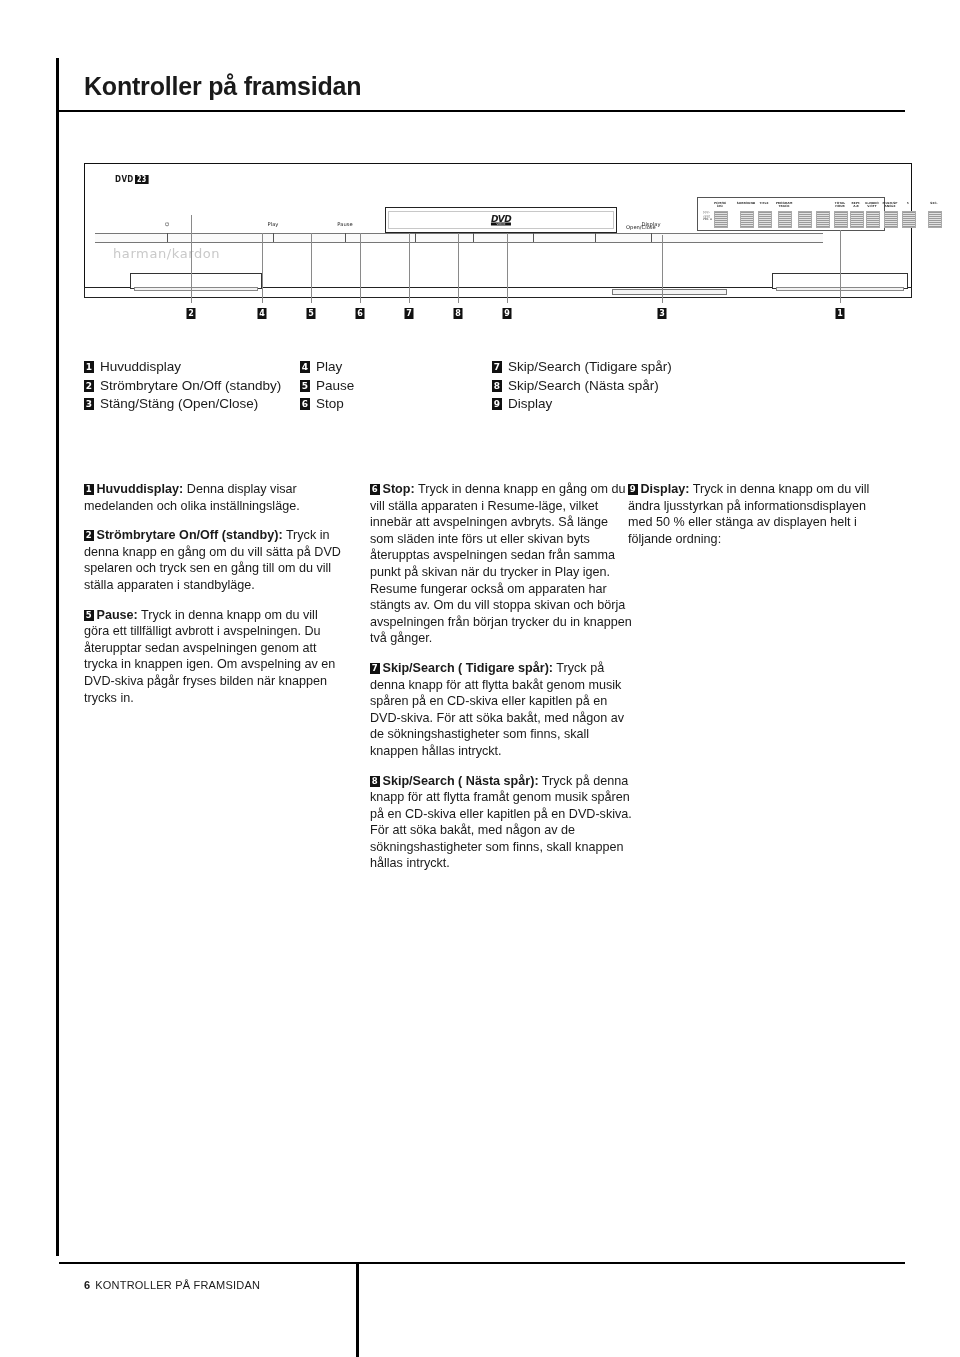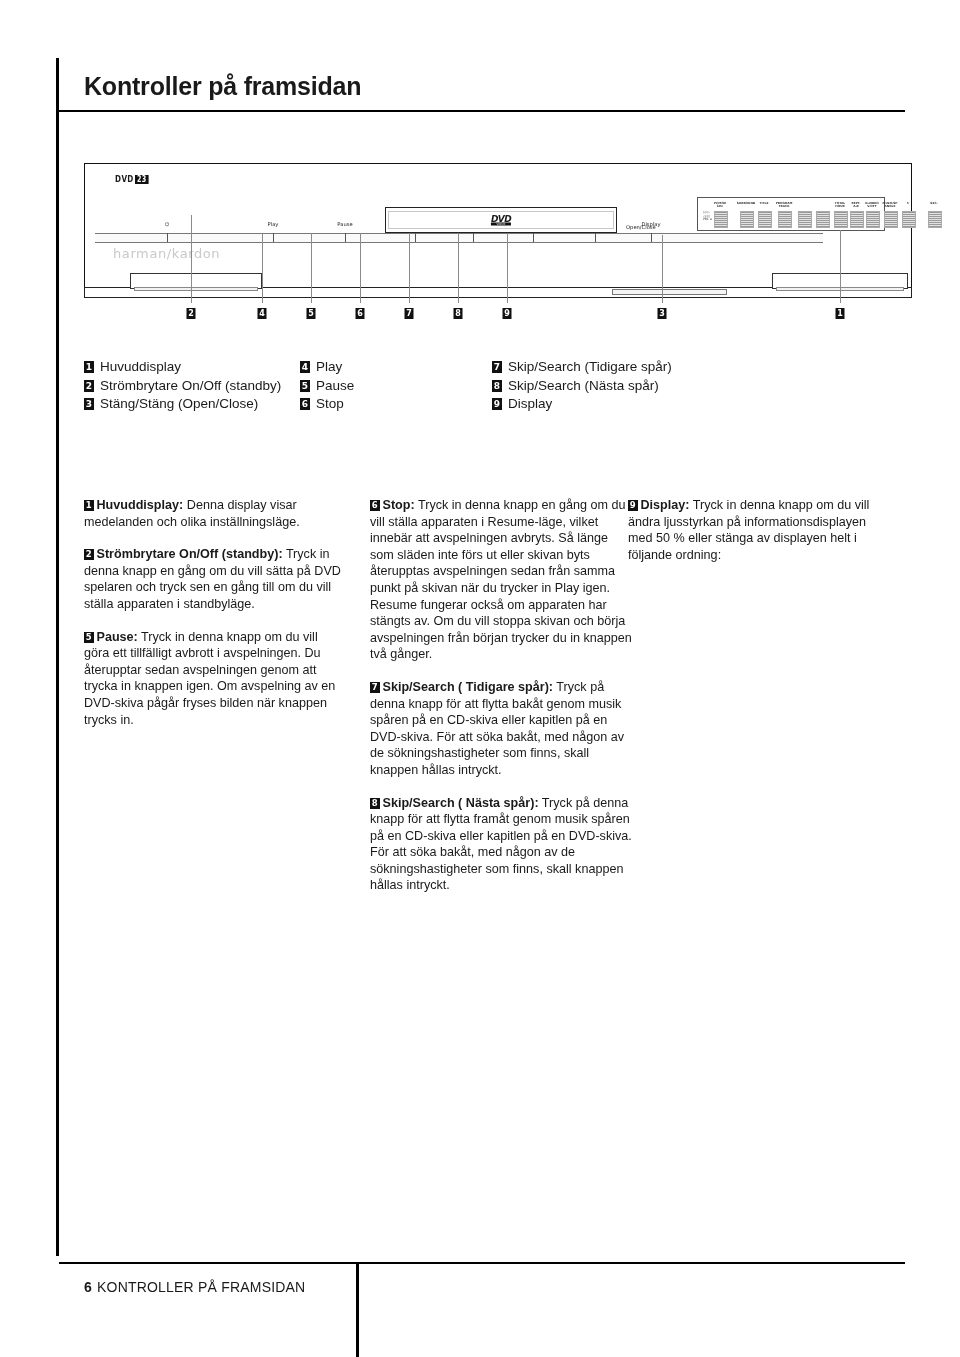--- a/index.html
+++ b/index.html
@@ -368,21 +368,21 @@
     position: absolute;
     top: 0;
     width: 262px;
     font-size: 12.6px;
     line-height: 16.6px;
   }
   .col.c1 { left: 0; }
   .col.c2 { left: 286px; }
   .col.c3 { left: 544px; }
   .para {
-    margin: 16px 0 13px 0;
+    margin: 0 0 13px 0;
     text-align: left;
   }
   .para .lead {
     font-weight: bold;
   }
   .inum {
     display: inline-block;
     background: #111;
     color: #fff;
     font-family: "DejaVu Sans", sans-serif;
@@ -395,21 +395,21 @@
     margin-right: 3px;
     position: relative;
     top: -1px;
   }
 
   
   .footer {
     position: absolute;
     left: 84px;
     top: 1279px;
-    font-size: 14px;
+    font-size: 11px;
     letter-spacing: 0.2px;
   }
   .footer .pg {
     font-weight: bold;
     margin-right: 5px;
   }
 </style>
 </head>
 <body>
 

